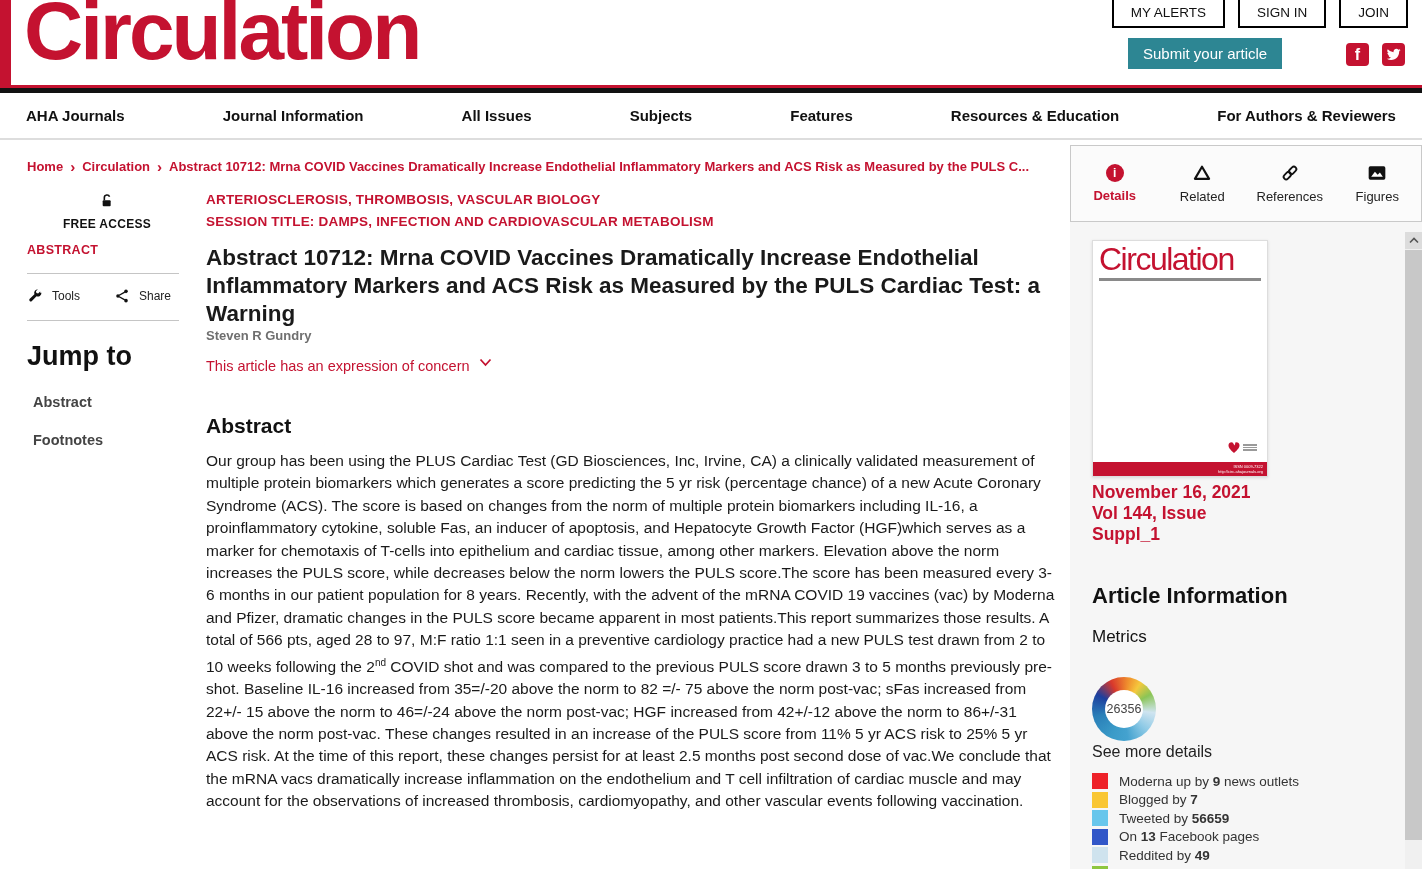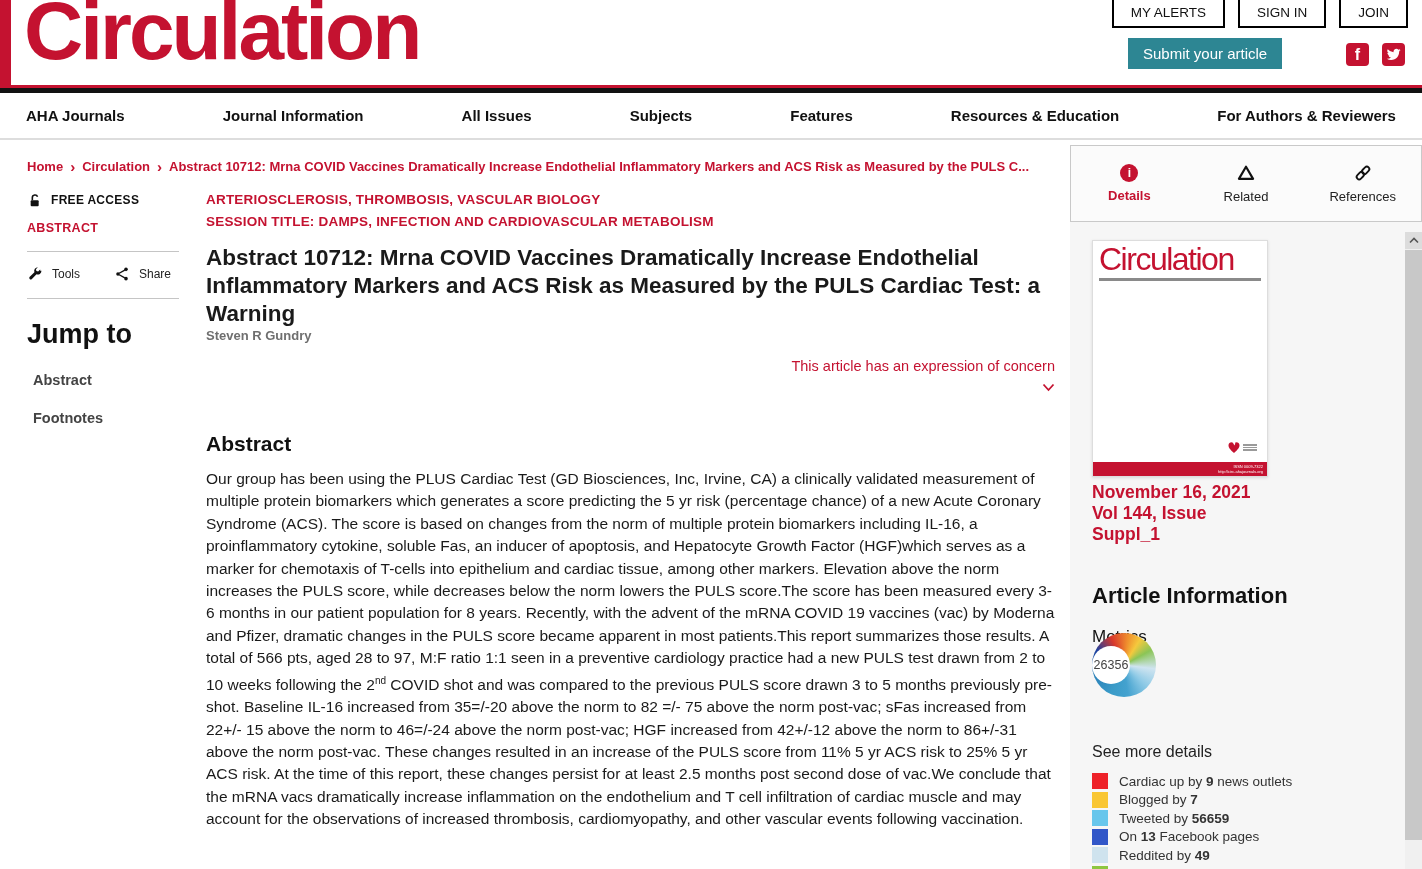--- a/index.html
+++ b/index.html
@@ -24,39 +24,39 @@
   .nav-item { font-size:15px; font-weight:bold; color:#111; cursor:pointer; white-space:nowrap; }
 
   
   .crumbs { position:absolute; left:27px; top:158px; width:1030px; display:flex; align-items:center; gap:7px; font-size:13px; font-weight:bold; color:#c41230; white-space:nowrap; overflow:hidden; }
   .crumb { cursor:pointer; }
   .crumb-sep { font-size:15px; font-weight:bold; color:#c41230; }
   .crumb-last { overflow:hidden; text-overflow:ellipsis; max-width:880px; }
 
   
   .rail { position:absolute; left:27px; top:193px; width:160px; }
-  .fa-row { display:flex; align-items:flex-start; gap:8px; }
+  .fa-row { display:flex; align-items:center; gap:8px;flex-direction:column; }
   .fa-row span { font-size:12px; font-weight:bold; letter-spacing:.3px; color:#111; }
   .abs-label { margin-top:12px; font-size:12.5px; font-weight:bold; letter-spacing:.3px; color:#c41230; }
   .rail hr { border:none; border-top:1px solid #c5c5c5; width:152px; margin:16px 0 14px; }
   .ts-row { display:flex; align-items:center; gap:34px; }
   .ts-item { display:flex; align-items:center; gap:9px; font-size:12px; color:#222; cursor:pointer; }
   .jump { margin-top:20px; font-size:27px; font-weight:bold; color:#111; }
   .jump-link { margin:22px 0 0 6px; font-size:14.5px; font-weight:bold; color:#444; cursor:pointer; }
 
   
   .main { position:absolute; left:206px; top:192px; width:849px; }
   .cat { font-size:13.5px; font-weight:bold; color:#c41230; letter-spacing:.2px; }
   .cat + .cat { margin-top:7px; }
   .title { margin-top:15px; font-size:22.5px; font-weight:bold; color:#1a1a1a; line-height:28px; }
   .author { font-size:13px; font-weight:bold; color:#6f6f6f; }
   .publine { margin-top:10px; font-size:12.5px; color:#333; display:flex; align-items:center; }
   .publine .plabel { font-weight:bold; margin-right:4px; }
   .pub-sep { width:1px; height:15px; background:#999; margin:0 9px; }
-  .concern { margin-top:15px; display:flex; align-items:flex-end; gap:9px; font-size:14.5px; color:#c41230; cursor:pointer;flex-direction:column; }
+  .concern { margin-top:15px; display:flex; align-items:flex-start; gap:9px; font-size:14.5px; color:#c41230; cursor:pointer; }
   .abs-h { margin-top:40px; font-size:21px; font-weight:bold; color:#111; }
   .abs-p { margin-top:12px; font-size:15.5px; line-height:22.4px; color:#1a1a1a; }
   .abs-p sup { font-size:10px; }
 
   
   .panel { position:absolute; left:1070px; top:145px; width:352px; height:724px; background:#f6f6f6; }
   .tabs { position:absolute; left:0; top:0; width:352px; height:77px; background:#fbfbfb; border:1px solid #c9c9c9; display:flex; }
   .tab { flex:1; display:flex; flex-direction:column; align-items:center; justify-content:center; gap:6px; cursor:pointer; }
   .tab-label { font-size:13px; color:#222; }
   .tab.active .tab-label { color:#c41230; font-weight:bold; }
@@ -64,23 +64,23 @@
 
   .cover { position:absolute; left:22px; top:95px; width:176px; height:237px; background:#fff; border:1px solid #ddd; box-shadow:0 1px 3px rgba(0,0,0,.12); }
   .cover-mast { margin:2px 6px 0; font-size:32px; color:#c41230; letter-spacing:-1.5px; line-height:1.05; border-bottom:3px solid #8a8a8a; padding-bottom:1px; }
   .cover-aha { position:absolute; right:10px; bottom:22px; display:flex; align-items:center; gap:3px; }
   .aha-lines { display:flex; flex-direction:column; gap:1px; }
   .aha-lines i { width:14px; height:1.5px; background:#9a9a9a; }
   .cover-bar { position:absolute; left:0; bottom:0; width:100%; height:14px; background:#c41230; color:#fff; font-size:4px; text-align:right; padding:2px 4px 0; line-height:5px; }
   .issue-date { position:absolute; left:22px; top:337px; font-size:17.5px; font-weight:bold; color:#c41230; line-height:21px; cursor:pointer; }
   .art-info { position:absolute; left:22px; top:438px; font-size:22px; font-weight:bold; color:#111; }
   .metrics-h { position:absolute; left:22px; top:482px; font-size:17px; font-weight:normal; color:#111; }
-  .donut { position:absolute; left:22px; top:488px; width:64px; height:64px; border-radius:50%;
+  .donut { position:absolute; left:22px; top:532px; width:64px; height:64px; border-radius:50%;
     background:conic-gradient(from 205deg, #3a9bc8, #2a7fb8 14%, #1d3f9e 26%, #d8382c 36%, #ef8c2d 45%, #f5c93d 52%, #8bc556 60%, #cfe4f0 70%, #8ecae6 80%, #44a2cf 91%, #3a9bc8);
-    display:flex; align-items:center; cursor:pointer; }
+    display:flex; align-items:center; justify-content:center; cursor:pointer; }
   .donut-hole { width:38px; height:38px; border-radius:50%; background:#fff; display:flex; align-items:center; justify-content:center; font-size:12.5px; color:#444; }
   .see-more { position:absolute; left:22px; top:598px; font-size:16px; color:#222; cursor:pointer; }
   .mlist { position:absolute; left:22px; top:628px; display:flex; flex-direction:column; gap:2px; }
   .mrow { display:flex; align-items:center; gap:11px; height:16.5px; }
   .sq { width:16px; height:16px; flex:0 0 16px; }
   .mtext { font-size:13.5px; color:#333; white-space:nowrap; }
   .mtext b { font-weight:bold; }
 
   
   .sb { position:absolute; left:335px; top:87px; width:17px; height:637px; background:#f0f0f0; }
@@ -196,20 +196,27 @@
       </div>
       <div class="tab">
         <svg width="20" height="20" viewBox="0 0 24 24">
             <g fill="none" stroke="#111" stroke-width="2.2" transform="rotate(-45 12 12)">
               <rect x="2.5" y="9" width="10" height="6" rx="3"></rect>
               <rect x="11.5" y="9" width="10" height="6" rx="3"></rect>
             </g>
           </svg>
         <span class="tab-label">References</span>
       </div>
+      <div class="tab">
+        <svg width="20" height="20" viewBox="0 0 24 24">
+            <rect x="2" y="4" width="20" height="16" rx="2" fill="#111"></rect>
+            <path d="M5 16.5 9.5 10.5 12.8 14 15.5 11.5 19 16.5 Z" fill="#fff"></path>
+          </svg>
+        <span class="tab-label">Figures</span>
+      </div>
     </div>
 
     <div class="cover">
       <div class="cover-mast">Circulation</div>
       <div class="cover-aha">
         <svg width="12" height="13" viewBox="0 0 24 26">
             <path fill="#c41230" d="M12 24 C4 17 1 13 1 8.5 C1 5 4 2.5 7 2.5 C9 2.5 11 4 12 6 C13 4 15 2.5 17 2.5 C20 2.5 23 5 23 8.5 C23 13 20 17 12 24 Z"></path>
             <path fill="#fff" d="M11 5 13 1 14.5 5.5 12.5 9 Z"></path>
           </svg>
         <span class="aha-lines">
@@ -235,21 +242,21 @@
 
     <div class="donut">
       <div class="donut-hole">26356</div>
     </div>
 
     <div class="see-more">See more details</div>
 
     <div class="mlist">
       <div class="mrow">
         <span class="sq" style="background: rgb(238, 33, 41);"></span>
-        <span class="mtext"><span>Cardiac up by </span><b>9</b><span> news outlets</span></span>
+        <span class="mtext"><span>Moderna up by </span><b>9</b><span> news outlets</span></span>
       </div>
       <div class="mrow">
         <span class="sq" style="background: rgb(249, 198, 51);"></span>
         <span class="mtext"><span>Blogged by </span><b>7</b><span></span></span>
       </div>
       <div class="mrow">
         <span class="sq" style="background: rgb(103, 198, 236);"></span>
         <span class="mtext"><span>Tweeted by </span><b>56659</b><span></span></span>
       </div>
       <div class="mrow">

